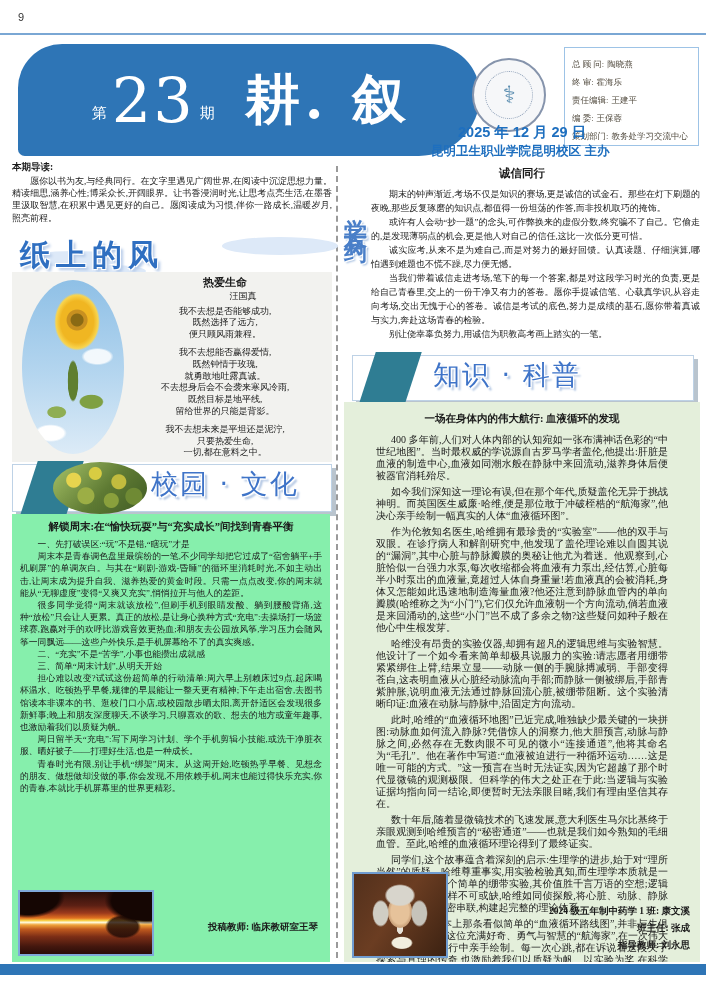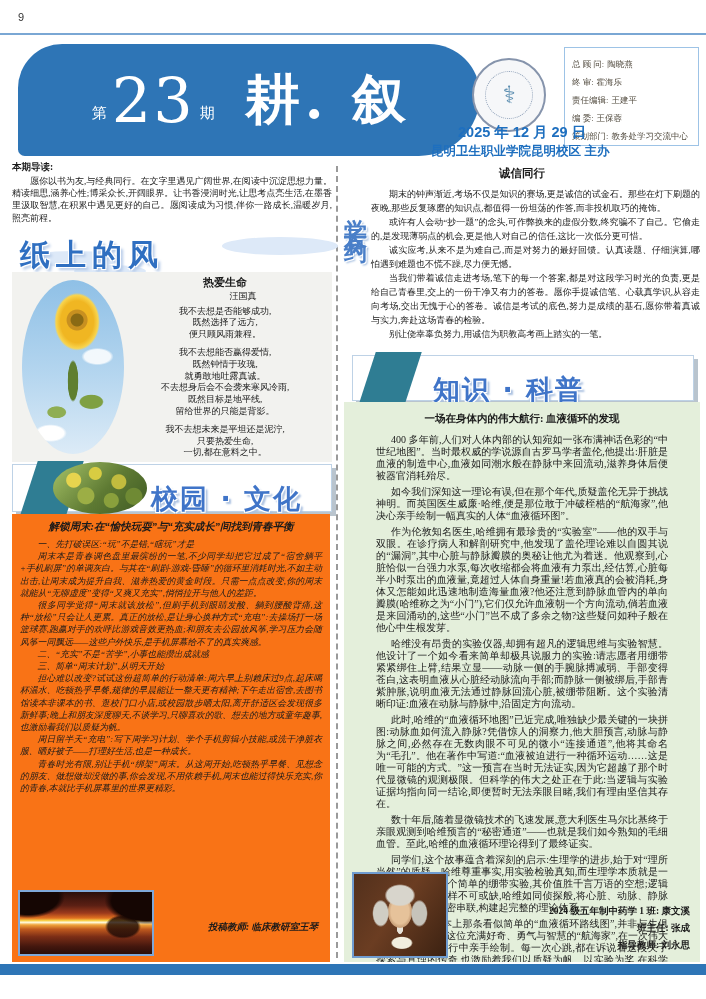--- a/index.html
+++ b/index.html
@@ -71,28 +71,28 @@
   .science-header .header-slant{left:14px;}
   .leaves{position:absolute;left:40px;top:-3px;width:94px;height:52px;border-radius:50%;
     background:
       radial-gradient(circle at 22% 35%, #e6d44e 0 7px, rgba(0,0,0,0) 8px),
       radial-gradient(circle at 45% 22%, #d8cc42 0 6px, rgba(0,0,0,0) 7px),
       radial-gradient(circle at 70% 38%, #c2bc3e 0 7px, rgba(0,0,0,0) 8px),
       radial-gradient(circle at 35% 65%, #9cae45 0 8px, rgba(0,0,0,0) 9px),
       radial-gradient(circle at 62% 74%, #8aa03c 0 7px, rgba(0,0,0,0) 8px),
       radial-gradient(circle at 86% 66%, #6f8a34 0 8px, rgba(0,0,0,0) 9px),
       linear-gradient(135deg,#a8c468 0%,#5e7a33 55%,#3f5a24 100%);}
-  .header-title{position:absolute;top:16px;font-size:27px;font-weight:bold;color:#3f74c8;
+  .header-title{position:absolute;top:1px;font-size:27px;font-weight:normal;color:#3f74c8;
     font-family:"DejaVu Sans",sans-serif;letter-spacing:2px;white-space:nowrap;
     text-shadow:1px 1px 0 #fff,-1px -1px 0 #fff,1px -1px 0 #fff,-1px 1px 0 #fff,3px 3px 2px #aac0e0;}
   .culture-header .header-title{left:138px;}
   .science-header .header-title{left:80px;}
 
-  .weekend-block{position:absolute;left:12px;top:514px;width:318px;height:448px;background:#f97316;
-    box-sizing:border-box;padding:6px 8px;overflow:hidden;font-style:italic;}
+  .weekend-block{position:absolute;left:12px;top:514px;width:318px;height:448px;background:#86efac;
+    box-sizing:border-box;padding:6px 8px;overflow:hidden;}
   .article-title{text-align:center;font-weight:bold;font-size:10.5px;margin:0 0 4px 0;}
   .weekend-block p{margin:0;font-size:8.8px;line-height:12.2px;text-align:justify;text-indent:2em;}
   .sunset{position:absolute;left:6px;bottom:6px;width:136px;height:66px;border:2px solid #7fa8d9;box-sizing:border-box;
     background:
       radial-gradient(ellipse 56px 32px at 6% 8%, #150603 0 55%, rgba(0,0,0,0) 66%),
       radial-gradient(ellipse 64px 36px at 96% 14%, #150603 0 55%, rgba(0,0,0,0) 66%),
       radial-gradient(ellipse 30px 20px at 78% 56%, rgba(28,10,6,0.8) 0 50%, rgba(0,0,0,0) 60%),
       linear-gradient(180deg,#2a0e0a 0%,#5c2014 22%,#9c3a1c 34%,#e07020 42%,#f8cf48 46%,#fffbda 49%,#f0a43a 53%,#c05a1e 60%,#7c2e16 72%,#43170e 88%,#2a0d08 100%);}
   .contributor{position:absolute;right:12px;bottom:28px;font-size:9.5px;font-weight:bold;}
 

